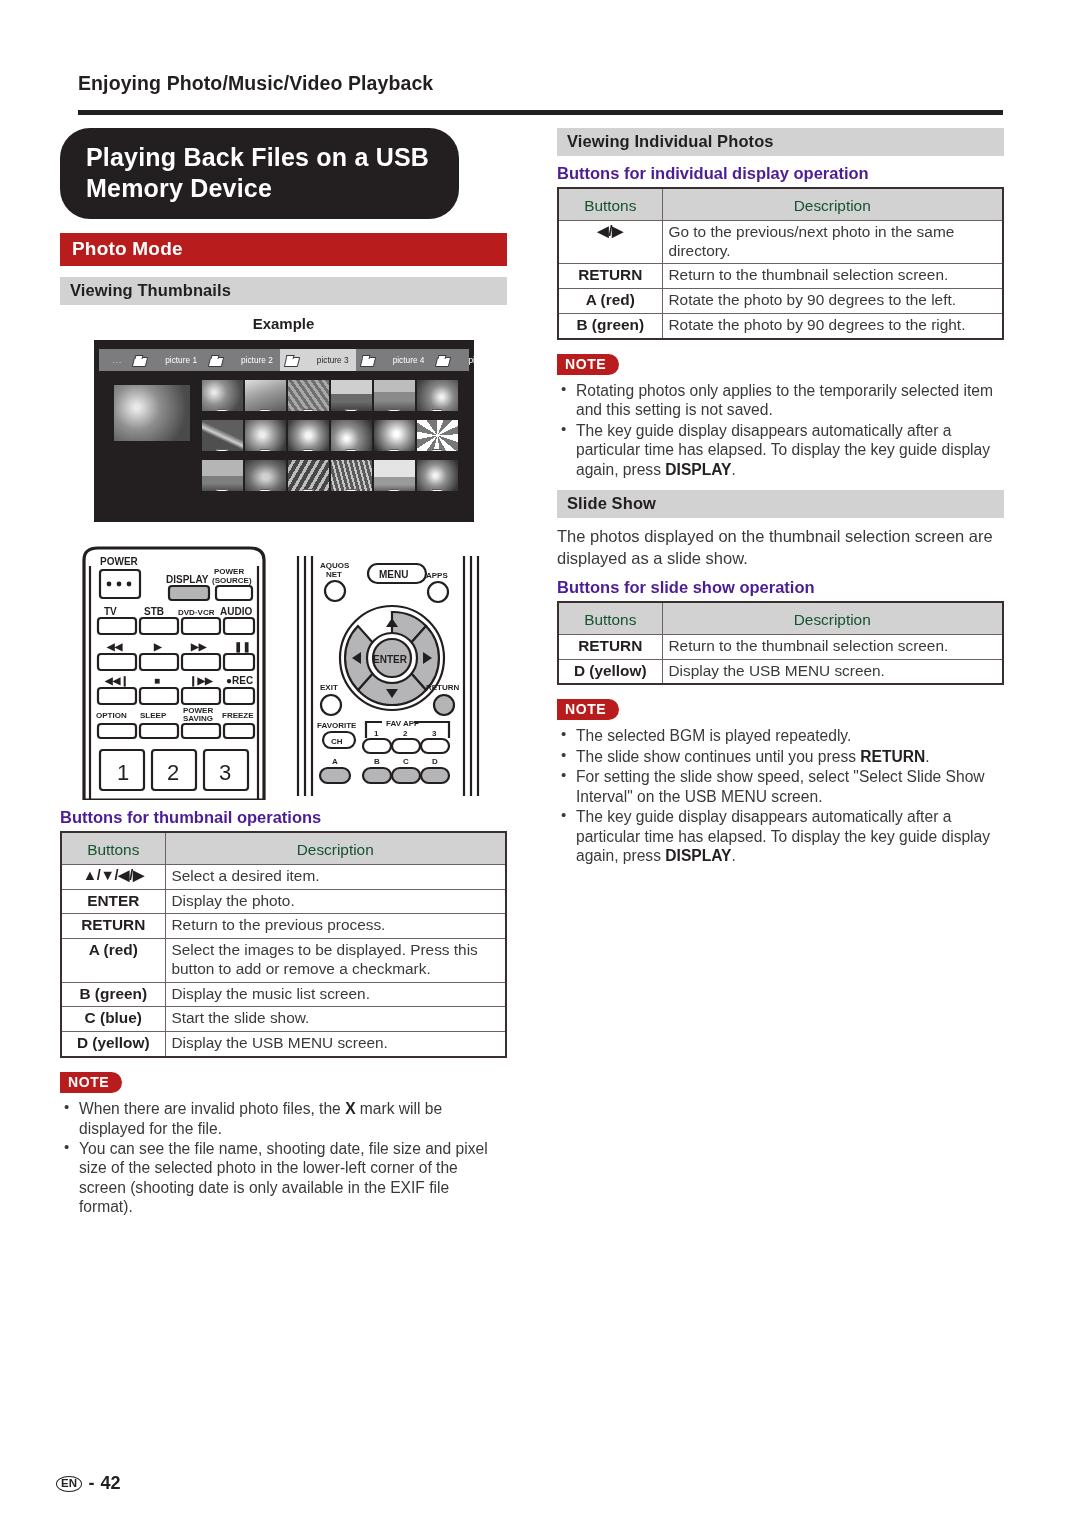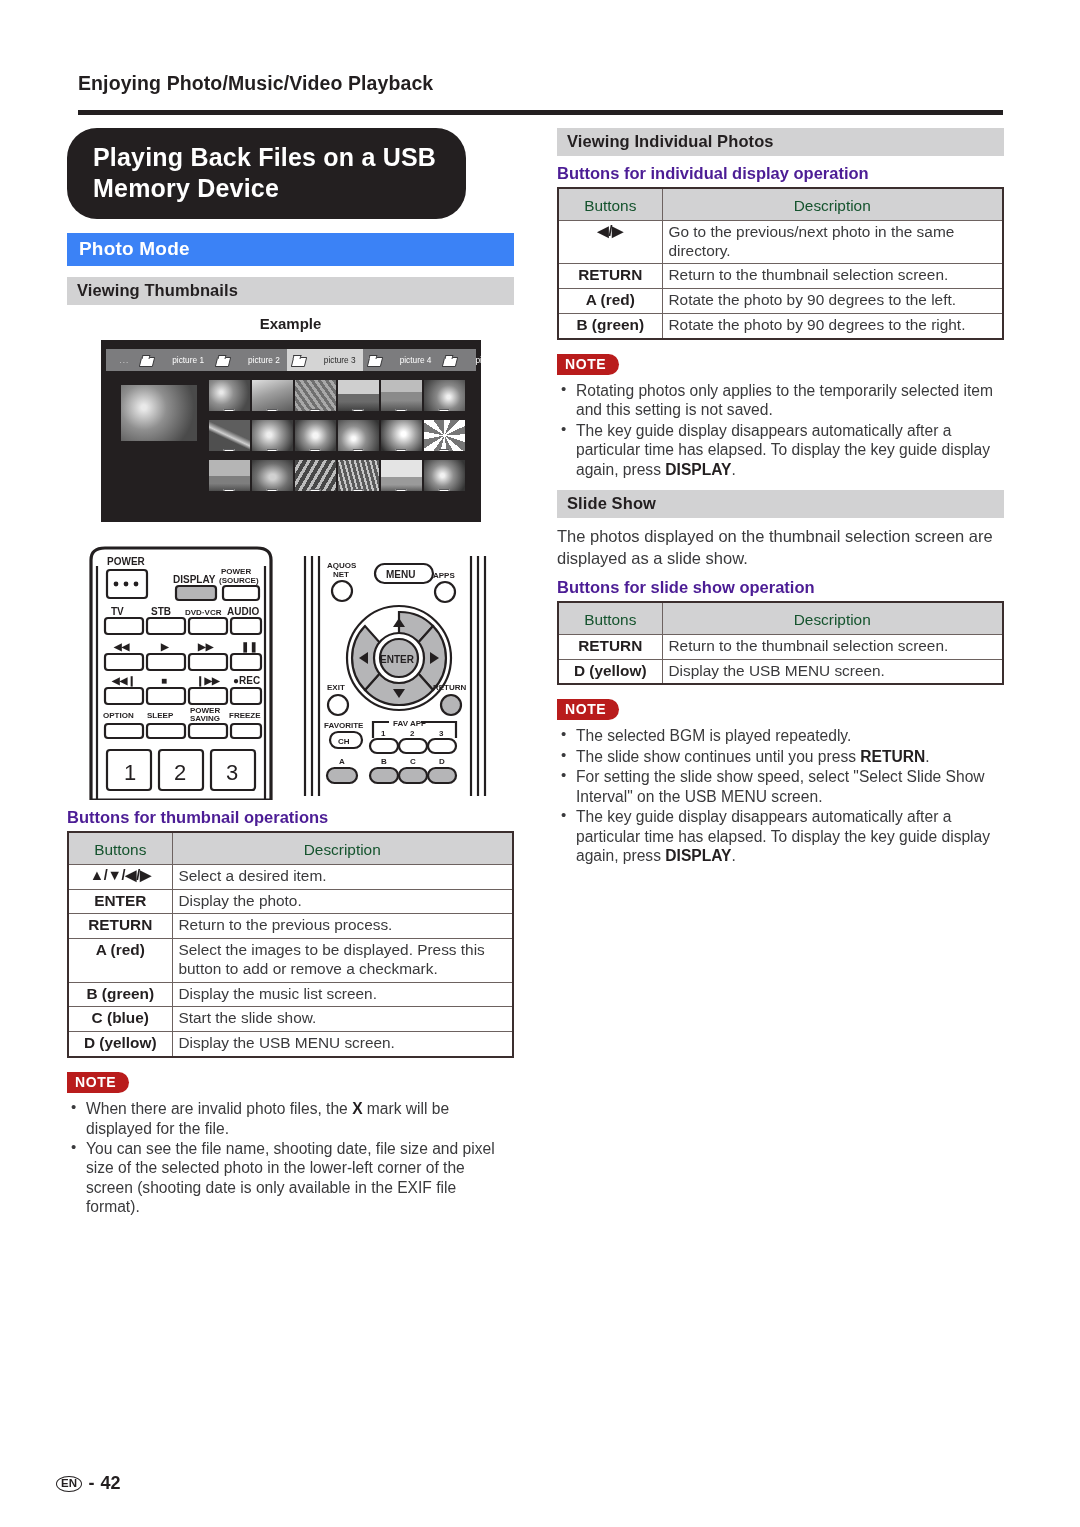--- a/index.html
+++ b/index.html
@@ -39,21 +39,21 @@
     left: 78px;
     top: 110px;
     width: 925px;
     height: 5px;
     background: #231f20;
   }
 
   
   .col-left {
     position: absolute;
-    left: 67px;
+    left: 60px;
     top: 128px;
     width: 447px;
   }
   .col-right {
     position: absolute;
     left: 557px;
     top: 128px;
     width: 447px;
   }
 
@@ -67,21 +67,21 @@
     font-weight: bold;
     line-height: 1.22;
     letter-spacing: .2px;
     width: 399px;
     box-sizing: border-box;
   }
 
   
   .bar-dark {
     margin-top: 14px;
-    background: #3b82f6;
+    background: #b91c1c;
     color: #ffffff;
     font-size: 19px;
     font-weight: bold;
     padding: 5px 0 6px 12px;
     letter-spacing: .2px;
   }
   .bar-light {
     margin-top: 11px;
     background: #d2d2d3;
     color: #231f20;

